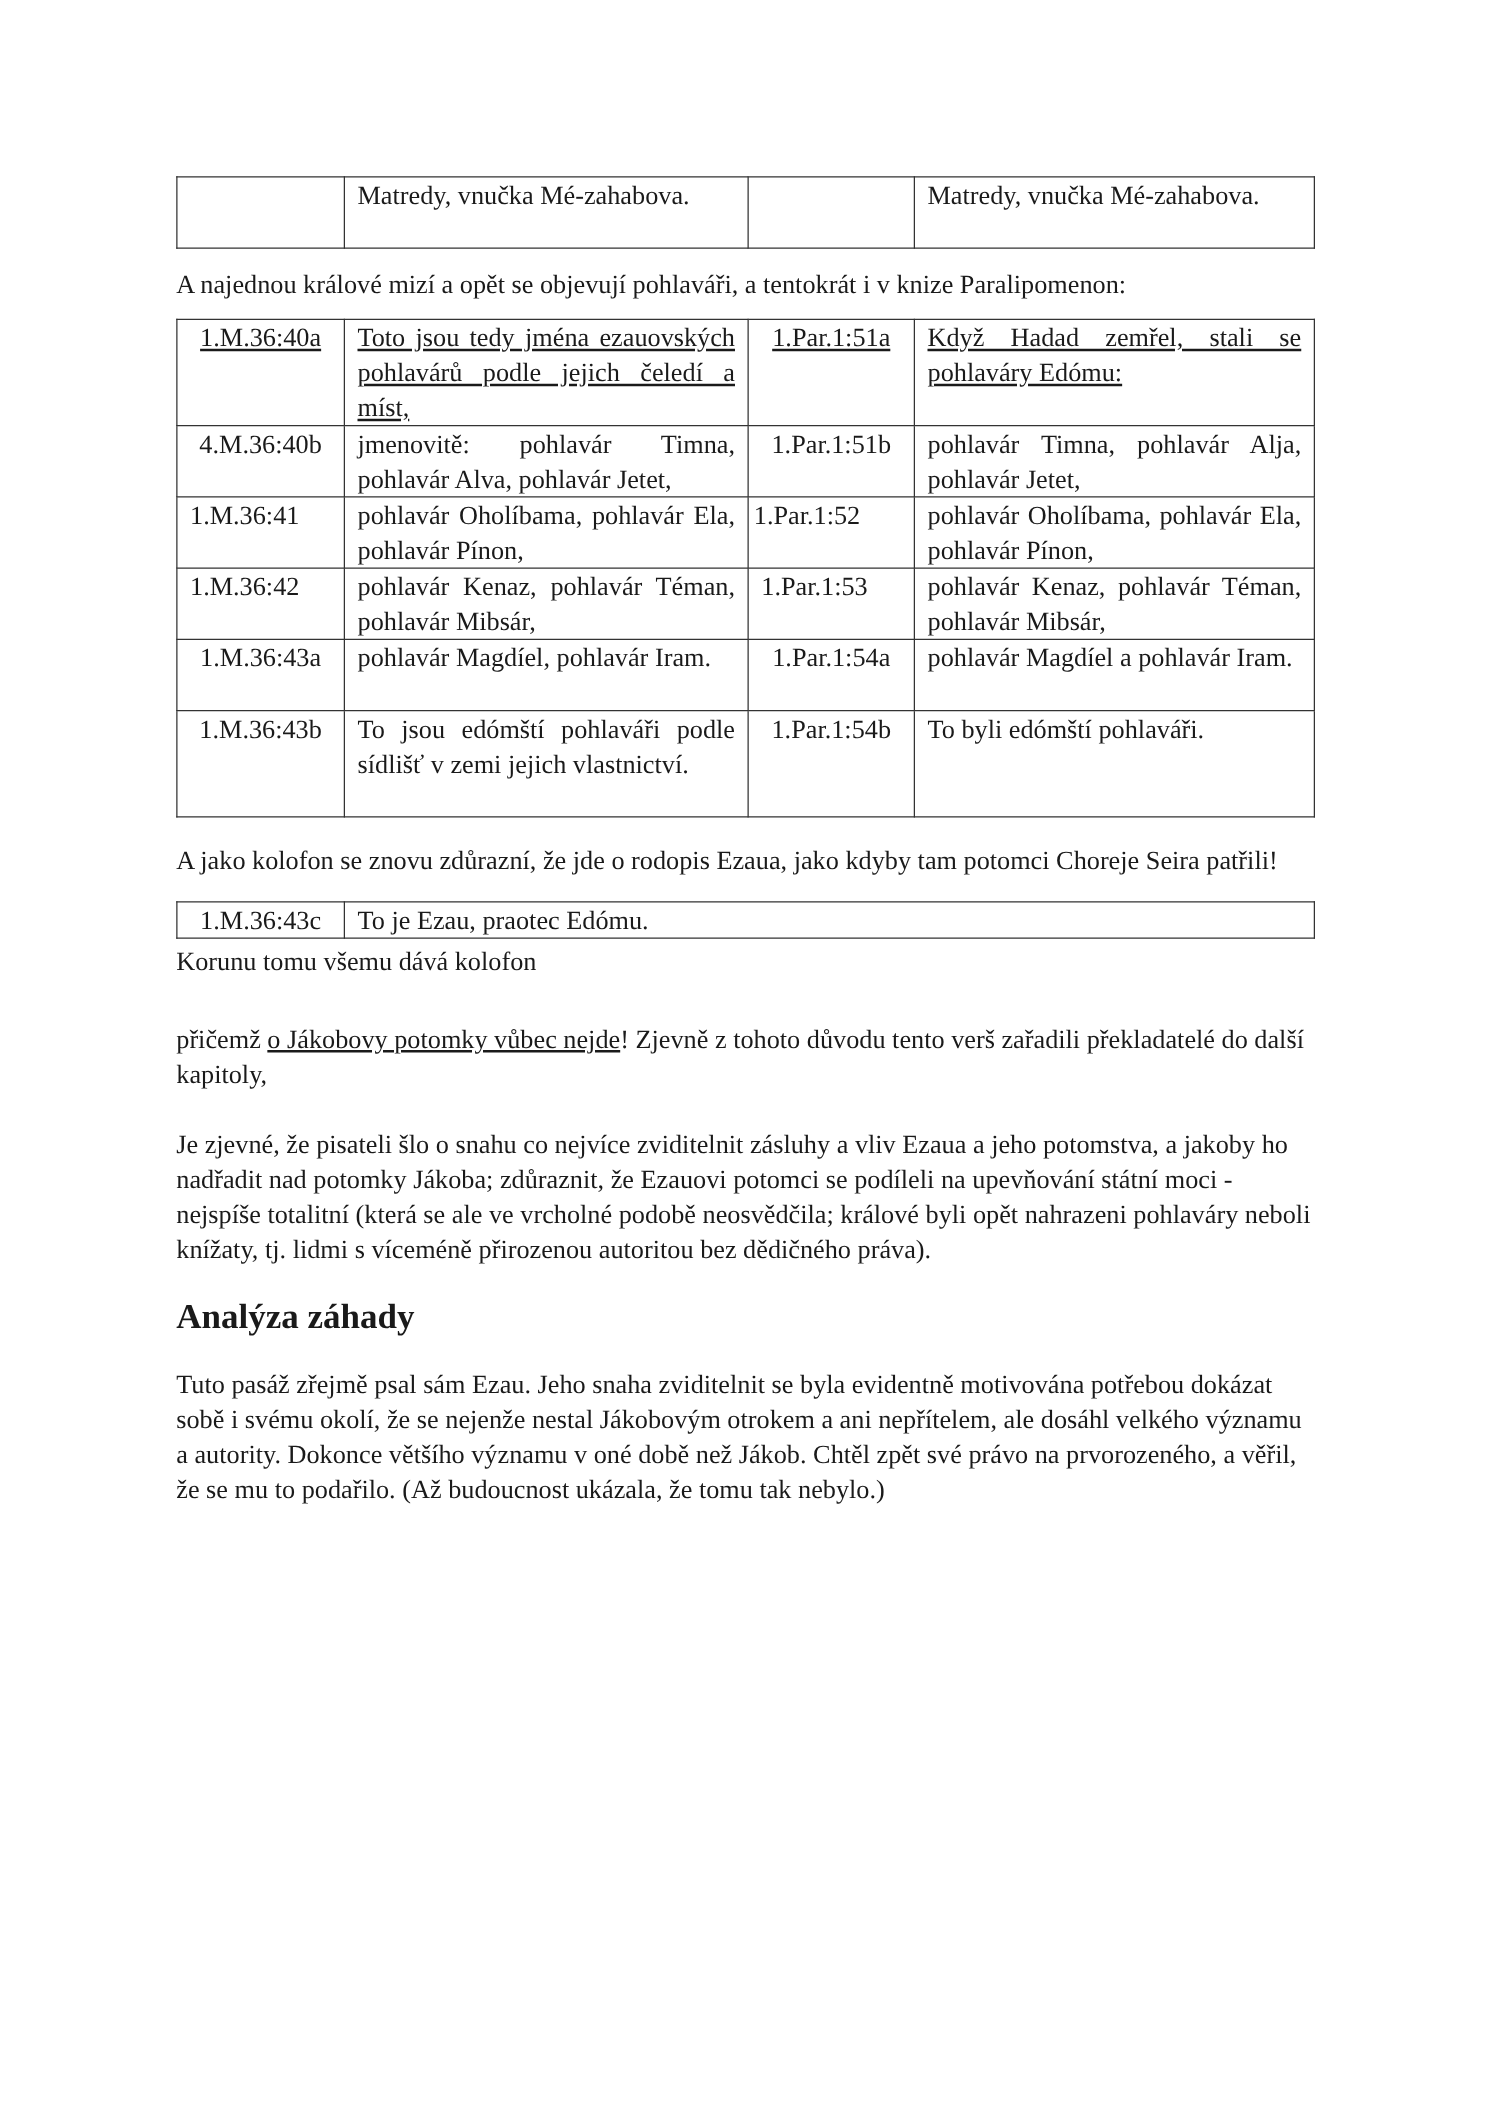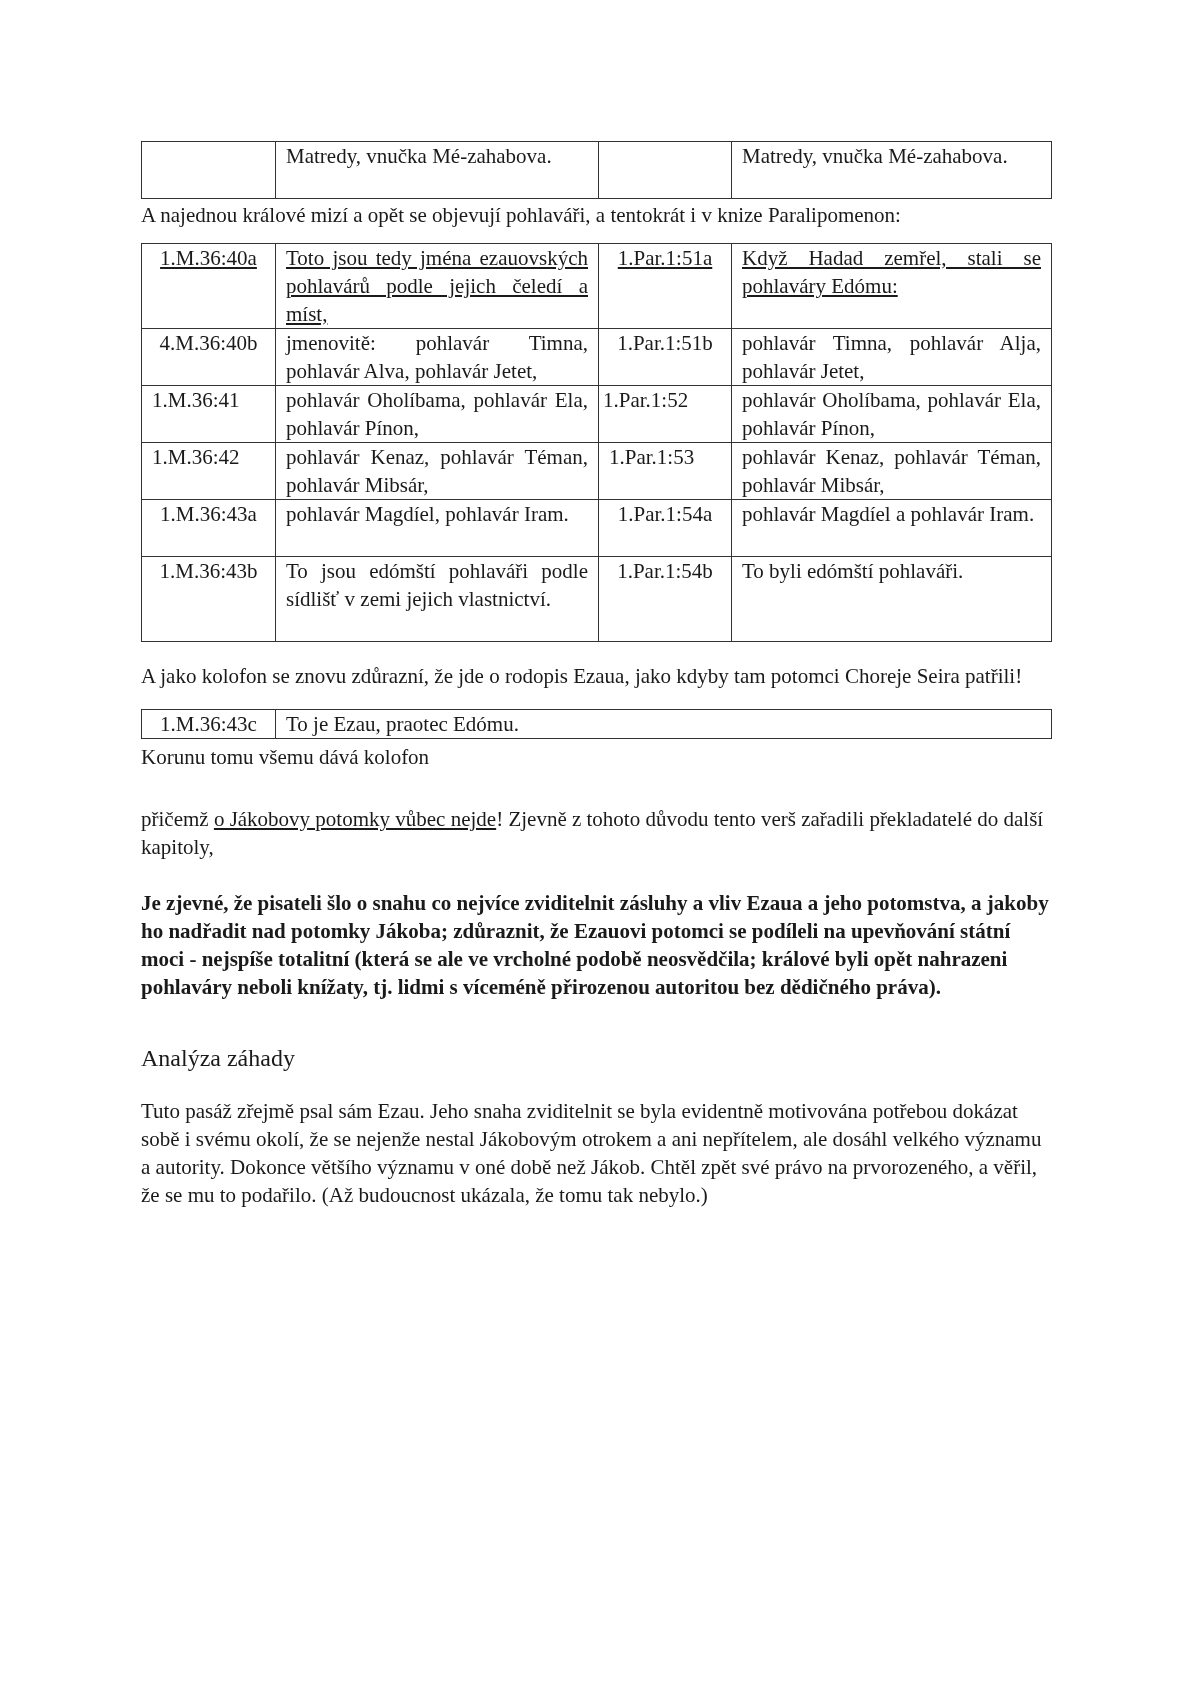--- a/index.html
+++ b/index.html
@@ -8,35 +8,35 @@
       font-family: "Liberation Serif", "DejaVu Serif", serif;
       color: #1a1a1a; font-size: 21px; line-height: 28px;
     }
     .page { position: absolute; left: 141px; top: 141px; width: 910px; }
     table { border-collapse: collapse; width: 910px; table-layout: fixed; }
     td { border: 1.5px solid #333; vertical-align: top; padding: 0 10px; line-height: 28px; }
     td.ref { text-align: center; padding: 0 4px; white-space: nowrap; }
     td.txt { text-align: justify; text-align-last: left; }
     p { margin: 0; }
     .t-top td { height: 56px; }
-    .intro { margin-top: 2px; }
+    .intro { margin-top: 14px; }
     .main-table { margin-top: 14px; }
     .main-table tr.r0 td { height: 84px; text-decoration: underline; }
     .main-table tr.r1 td,
     .main-table tr.r2 td,
     .main-table tr.r3 td,
     .main-table tr.r4 td { height: 56px; }
     .main-table tr.r5 td { height: 84px; }
     .p-kolofon { margin-top: 20px; }
     .single { margin-top: 19px; }
     .single td { height: 28px; }
     .p-korunu { margin-top: 4px; }
     .p-pricemz { margin-top: 34px; }
-    .p-zjevne { margin-top: 28px; font-weight: bold; }
-    h2 { font-size: 24px; font-weight: normal; margin: 42px 0 0 0; line-height: 30px; }
+    .p-zjevne { margin-top: 28px; }
+    h2 { font-size: 28px; font-weight: bold; margin: 26px 0 0 0; line-height: 30px; }
     .p-tuto { margin-top: 24px; }
     .p-poznamka { margin-top: 28px; }
     u { text-decoration: underline; }
   </style>
 </head>
 <body>
 
 <div class="page">
 
   <table class="t-top">

